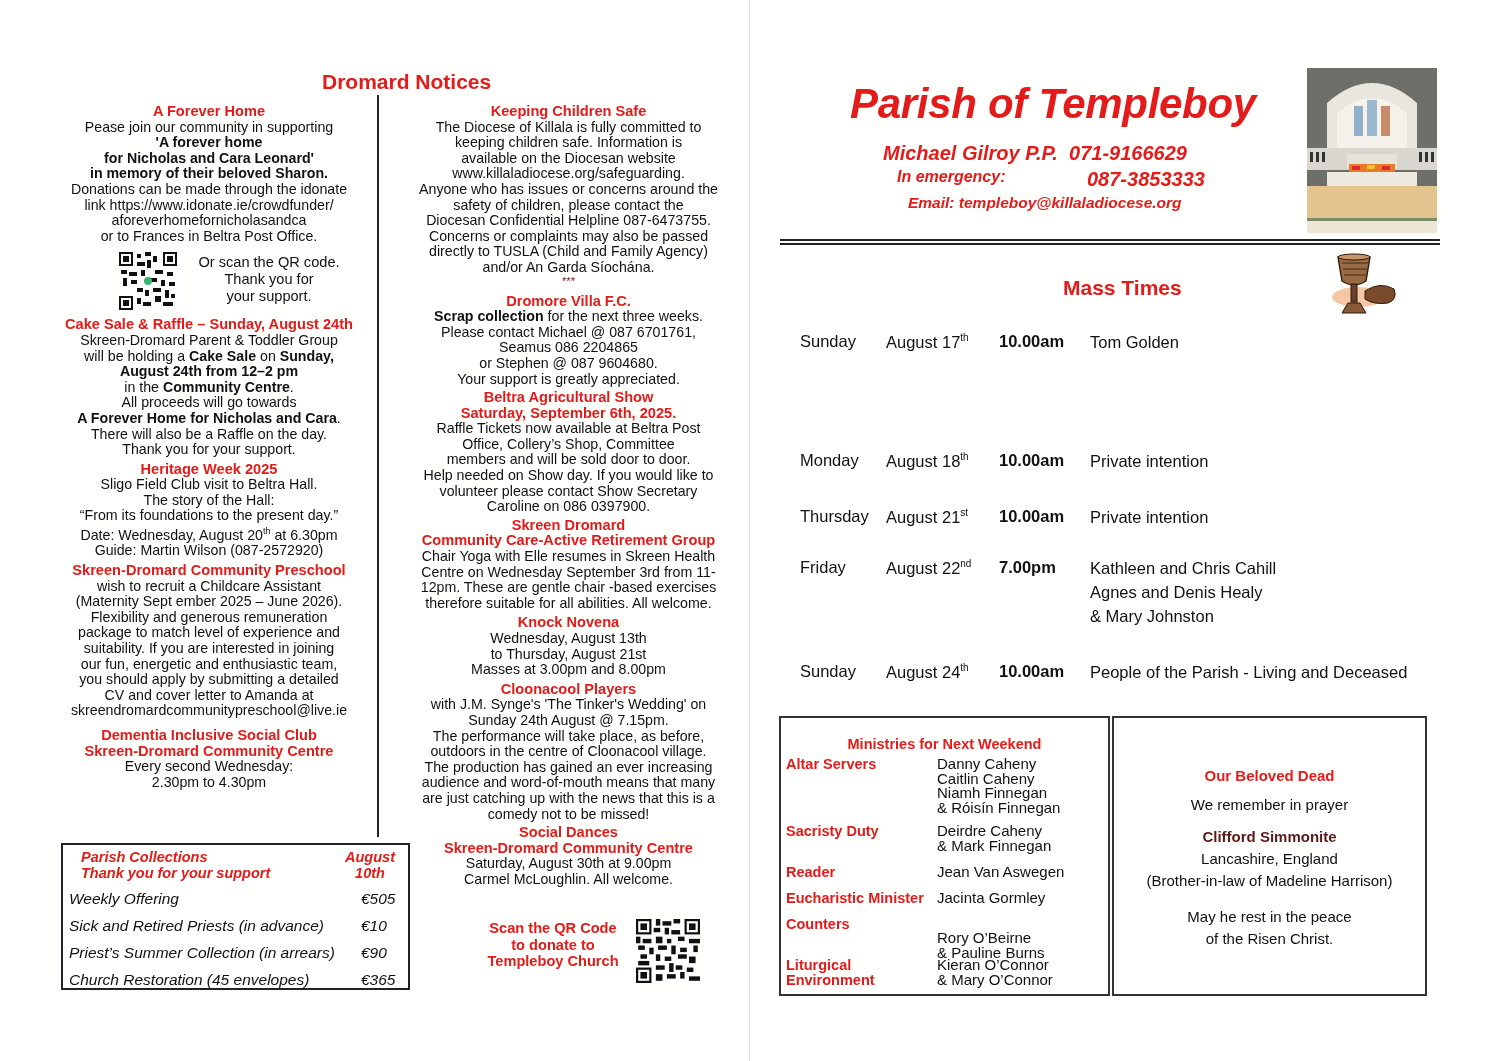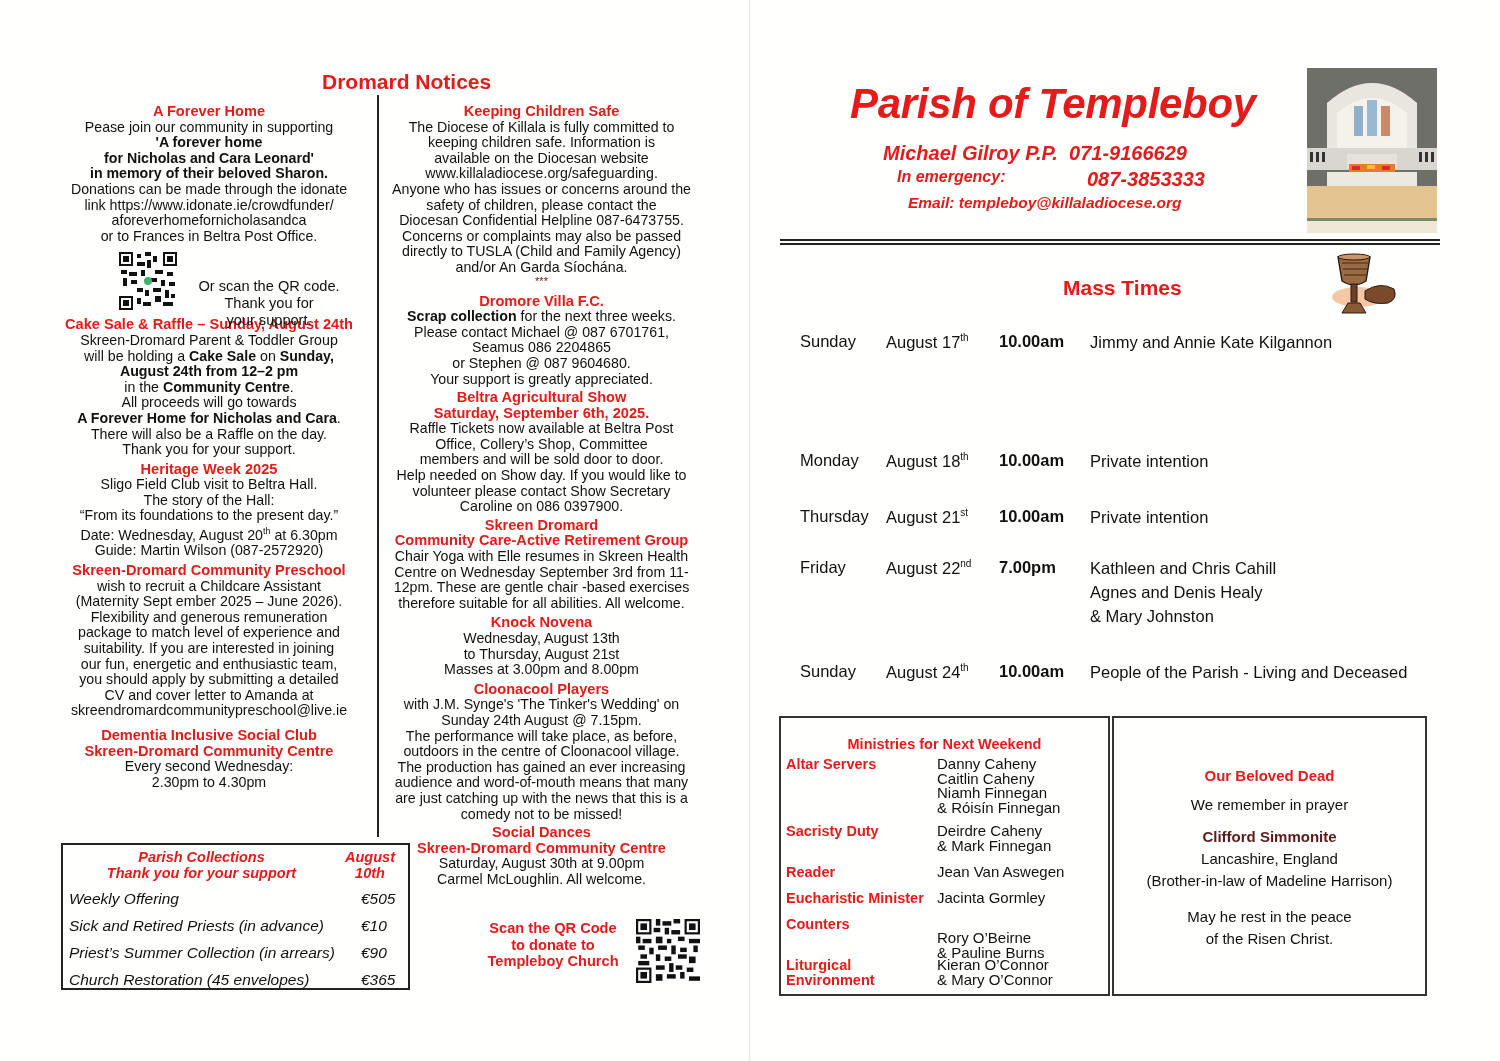--- a/index.html
+++ b/index.html
@@ -15,21 +15,21 @@
   .notice { font-size:14.2px; line-height:15.6px; }
   .notice .h { color:#e31b1b; font-weight:bold; font-size:14.6px; }
   .notice b { font-weight:bold; }
   .sep-gap { height:5px; }
   #col-divider { position:absolute; left:377px; top:95px; width:2px; height:742px; background:#222; }
   #fold { position:absolute; left:749px; top:0; width:1px; height:1061px; background:#e4e4e4; }
 
   
   #collections { position:absolute; left:61px; top:843px; width:349px; height:147px; border:2px solid #222; box-sizing:border-box; }
   #collections .hdr { position:absolute; top:4px; left:6px; right:6px; color:#e31b1b; font-weight:bold; font-style:italic; font-size:14.5px; line-height:16px; }
-  #collections .hdr-left { position:absolute; left:0; width:265px; text-align:center; }
+  #collections .hdr-left { position:absolute; left:12px; width:265px; text-align:left; }
   #collections .hdr-right { position:absolute; right:2px; width:60px; text-align:center; }
   #collections .row { position:absolute; left:6px; right:6px; font-style:italic; font-size:15.5px; }
   #collections .row .lbl { position:absolute; left:0; }
   #collections .row .amt { position:absolute; left:292px; }
 
   
   #title { position:absolute; left:850px; top:80px; font-weight:bold; font-style:italic; color:#e31b1b; font-size:42px; letter-spacing:-0.3px; }
   .contact { position:absolute; color:#e31b1b; font-weight:bold; font-style:italic; }
   #double-rule { position:absolute; left:780px; top:239px; width:660px; height:6px; border-top:2px solid #222; border-bottom:2px solid #222; box-sizing:border-box; }
   #church-photo { position:absolute; left:1307px; top:68px; width:130px; height:165px; }
@@ -112,21 +112,21 @@
             <rect x="23" y="1" width="5" height="5"></rect>
             <rect x="1" y="23" width="5" height="5"></rect>
           </g>
         <g fill="#111">
             <rect x="2" y="2" width="3" height="3"></rect>
             <rect x="24" y="2" width="3" height="3"></rect>
             <rect x="2" y="24" width="3" height="3"></rect>
           </g>
         <circle cx="14.5" cy="14.5" r="2" fill="#3cb371"></circle>
       </svg>
-      <div class="abs" style="left:140px;top:4px;width:170px;font-size:14.6px;line-height:17px;margin-top:24px;">
+      <div class="abs" style="left:140px;top:4px;width:170px;font-size:14.6px;line-height:17px;">
         <div>Or scan the QR code.</div>
         <div>Thank you for</div>
         <div>your support.</div>
       </div>
     </div>
   </div>
   <div class="sep-gap"></div>
   <div>
     <div class="h">Cake Sale &amp; Raffle – Sunday, August 24th</div>
     <div>Skreen-Dromard Parent &amp; Toddler Group</div>
@@ -192,21 +192,21 @@
   <div class="row" style="top:99px;">
       <span class="lbl">Priest’s Summer Collection (in arrears)</span>
       <span class="amt">€90</span>
     </div>
   <div class="row" style="top:126px;">
       <span class="lbl">Church Restoration (45 envelopes)</span>
       <span class="amt">€365</span>
     </div>
 </div>
 
-<div class="abs center notice" style="left:364px;top:104px;width:355px;">
+<div class="abs center notice" style="left:391px;top:104px;width:355px;">
   <div>
     <div class="h">Keeping Children Safe</div>
     <div>The Diocese of Killala is fully committed to</div>
     <div>keeping children safe. Information is</div>
     <div>available on the Diocesan website</div>
     <div>www.killaladiocese.org/safeguarding.</div>
     <div>Anyone who has issues or concerns around the</div>
     <div>safety of children, please contact the</div>
     <div>Diocesan Confidential Helpline 087-6473755.</div>
     <div>Concerns or complaints may also be passed</div>
@@ -376,21 +376,21 @@
       <line x1="13" y1="16" x2="37" y2="16"></line>
       <line x1="14" y1="22" x2="36" y2="22"></line>
     </g>
 </svg>
 
 <div class="mass-row" style="top:332px;">
   <span class="day">Sunday</span>
   <span class="date"><span>August 17</span><sup>th</sup></span>
   <span class="time">10.00am</span>
   <div class="intent">
-    <div>Jimmy and Annie Kate Kilgannon</div>
+    <div>Tom Golden</div>
   </div>
 </div>
 <div class="mass-row" style="top:451px;">
   <span class="day">Monday</span>
   <span class="date"><span>August 18</span><sup>th</sup></span>
   <span class="time">10.00am</span>
   <div class="intent">
     <div>Private intention</div>
   </div>
 </div>

